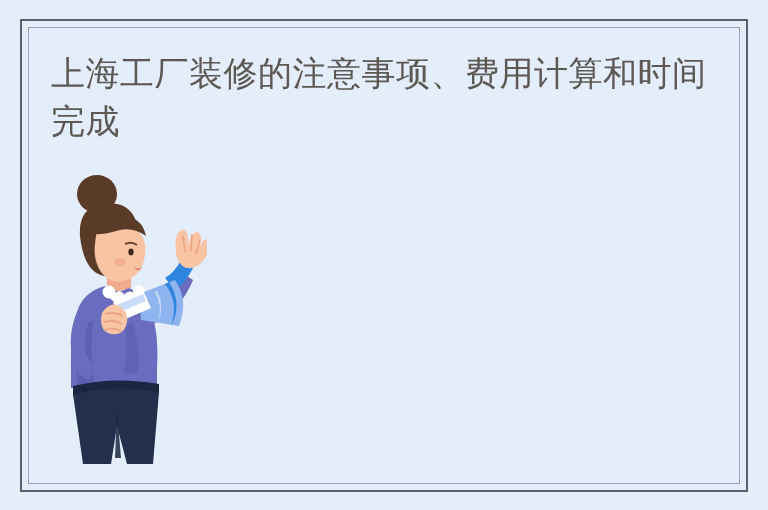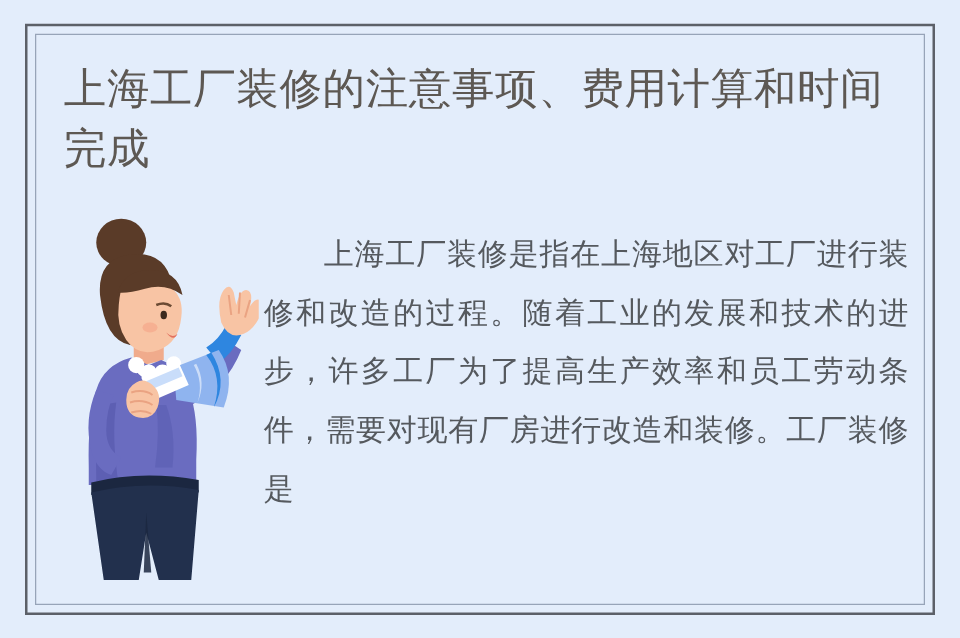--- a/index.html
+++ b/index.html
@@ -42,21 +42,21 @@
     position: absolute;
     left: 22px;
     top: 22px;
     width: 672px;
     margin: 0;
     font-weight: 400;
     font-size: 34px;
     line-height: 48px;
     letter-spacing: 0.5px;
     color: #5d5853;
-    font-family: Liberation Mono, monospace;
+    font-family: Liberation Serif, serif;
     white-space: pre-wrap;
   }
 
   
   #article-body-row {
     position: absolute;
     left: 0;
     top: 146px;
     right: 0;
     bottom: 0;
@@ -156,17 +156,16 @@
           <path d="M30 138 q-10 24 -4 48 q4 16 16 20 l8 -14 q-12 -6 -12 -22
                    q0 -16 6 -28 z" fill="#6a6cc0"></path>
 
           <path d="M26 212 q40 -10 86 -2 l0 10 q-44 -8 -86 2 z" fill="#1b2740"></path>
 
           <path d="M26 220 q42 -10 86 -2 l-6 72 l-26 0 l-10 -38 l-6 38 l-28 0 z" fill="#22304d"></path>
           <path d="M70 236 l4 48 l-6 0 z" fill="#1b2740" opacity="0.85"></path>
         </svg>
       </div>
 
-      <p id="article-paragraph">上海工厂装修是指在上海地区对工厂进行装修和改造的过程。随着工业的发展和技术的进步，许多工厂为了提高生产效率和员工劳动条件，需要对现有厂房进行改造和装修。工厂装修是</p>
 
     </div>
   </div>
 </div>
 
 </body></html>

